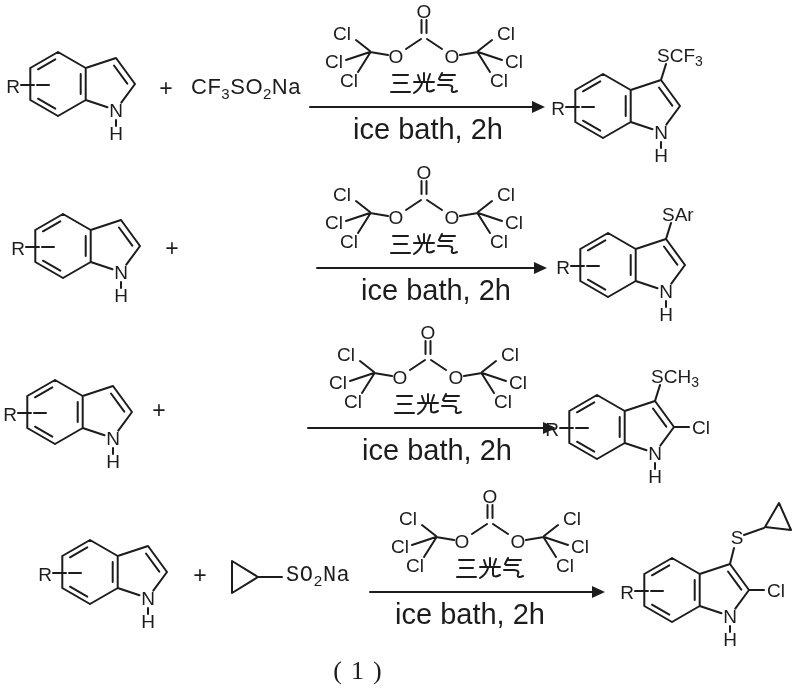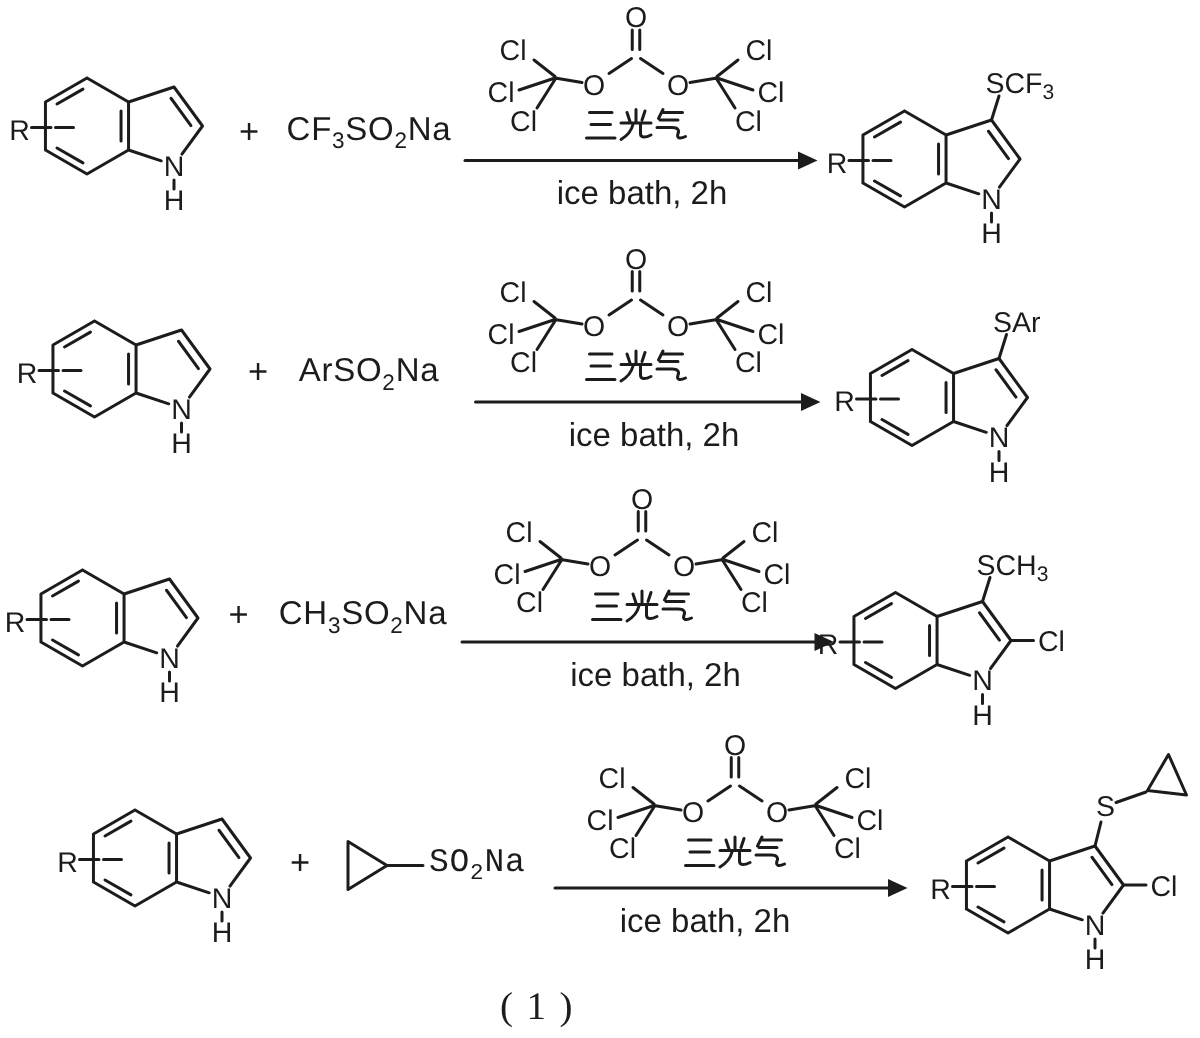--- a/index.html
+++ b/index.html
@@ -4,21 +4,21 @@
 <style>
   html,body{margin:0;padding:0;background:#ffffff;}
   .canvas{position:relative;width:800px;height:692px;background:#ffffff;overflow:hidden;
           font-family:"Liberation Sans",sans-serif;color:#1c1c1c;}
   .abs{position:absolute;}
   .plus{font-size:23px;transform:translate(-50%,-50%);}
   .formula{font-size:22px;transform:translate(-50%,-50%);white-space:nowrap;letter-spacing:.5px;text-align:center;}
   .formula sub{font-size:15px;}
   .formula-left{font-size:22px;transform:translateY(-50%);white-space:nowrap;letter-spacing:.5px;font-family:Liberation Mono, monospace;}
   .formula-left sub{font-size:15px;}
-  .cond{font-size:22px;transform:translate(-50%,-50%);white-space:nowrap;}
+  .cond{font-size:29px;transform:translate(-50%,-50%);white-space:nowrap;}
   .figlabel{font-family:"Liberation Serif",serif;font-size:26px;letter-spacing:9px;transform:translate(-50%,-50%);white-space:nowrap;}
   svg{overflow:visible;}
   svg text{font-family:"Liberation Sans",sans-serif;font-size:19px;fill:#1c1c1c;}
   svg .sub{font-size:14px;}
   svg path{stroke:#1c1c1c;stroke-width:2;fill:none;stroke-linecap:round;stroke-linejoin:round;}
   svg .head{fill:#1c1c1c;stroke:none;}
 </style>
 </head>
 <body>
 
@@ -85,21 +85,20 @@
     <text x="54" y="-44"><tspan>SCF</tspan><tspan class="sub" dy="4">3</tspan></text>
   </svg>
 
   <svg class="abs" style="left:3px;top:204px" width="160" height="108" viewBox="-60 -42 160 108">
     <use href="#indole-core"></use>
     <text x="-45" y="9" text-anchor="middle">R</text>
     <text x="58" y="33" text-anchor="middle">N</text>
     <text x="58" y="56" text-anchor="middle">H</text>
   </svg>
   <div class="abs plus" style="left:172px;top:248px">+</div>
-  <div class="abs formula" style="left:246px;top:249px"><span>ArSO</span><sub>2</sub><span>Na</span></div>
   <svg class="abs" style="left:320px;top:161px" width="208" height="96" viewBox="-104 -38 208 96">
     <use href="#triphosgene-bonds"></use>
     <text x="0" y="-20" text-anchor="middle">O</text>
     <text x="-28" y="25" text-anchor="middle">O</text>
     <text x="28" y="25" text-anchor="middle">O</text>
     <text x="-82" y="2" text-anchor="middle">Cl</text>
     <text x="-90" y="30" text-anchor="middle">Cl</text>
     <text x="-75" y="49" text-anchor="middle">Cl</text>
     <text x="82" y="2" text-anchor="middle">Cl</text>
     <text x="90" y="30" text-anchor="middle">Cl</text>
@@ -122,21 +121,20 @@
     <text x="54" y="-44"><tspan>SAr</tspan></text>
   </svg>
 
   <svg class="abs" style="left:-5px;top:370px" width="160" height="108" viewBox="-60 -42 160 108">
     <use href="#indole-core"></use>
     <text x="-45" y="9" text-anchor="middle">R</text>
     <text x="58" y="33" text-anchor="middle">N</text>
     <text x="58" y="56" text-anchor="middle">H</text>
   </svg>
   <div class="abs plus" style="left:159px;top:410px">+</div>
-  <div class="abs formula" style="left:242px;top:411px"><span>CH</span><sub>3</sub><span>SO</span><sub>2</sub><span>Na</span></div>
   <svg class="abs" style="left:324px;top:321px" width="208" height="96" viewBox="-104 -38 208 96">
     <use href="#triphosgene-bonds"></use>
     <text x="0" y="-20" text-anchor="middle">O</text>
     <text x="-28" y="25" text-anchor="middle">O</text>
     <text x="28" y="25" text-anchor="middle">O</text>
     <text x="-82" y="2" text-anchor="middle">Cl</text>
     <text x="-90" y="30" text-anchor="middle">Cl</text>
     <text x="-75" y="49" text-anchor="middle">Cl</text>
     <text x="82" y="2" text-anchor="middle">Cl</text>
     <text x="90" y="30" text-anchor="middle">Cl</text>

